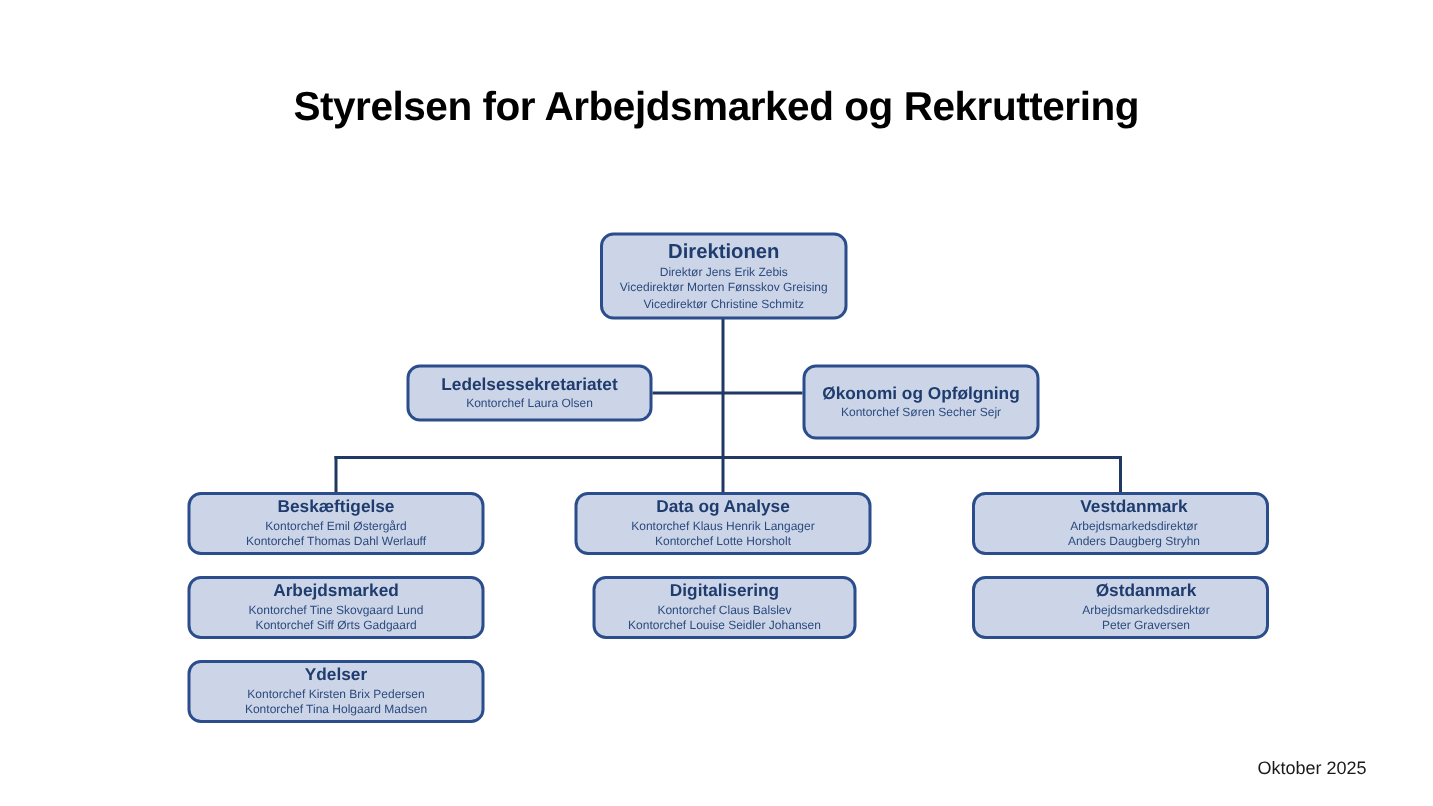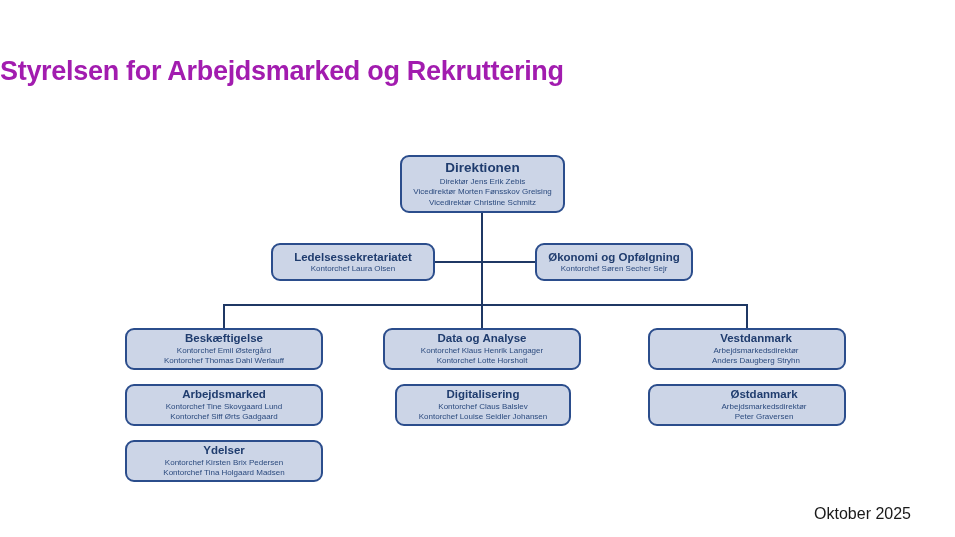--- a/index.html
+++ b/index.html
@@ -6,24 +6,24 @@
   .slide {
     position:relative;
     width:955px; height:537px;
     background:#ffffff;
     font-family:"Liberation Sans", sans-serif;
     overflow:hidden;
   }
   .slide-title {
     position:absolute;
     left:0; right:0; top:56px;
-    text-align:left;
+    text-align:center;
     font-size:27px;
     font-weight:bold;
-    color:#a21caf;
+    color:#000000;
     letter-spacing:-0.3px;
   }
   .box {
     position:absolute;
     box-sizing:border-box;
     background:#ccd5e7;
     border:2px solid #2b4d8c;
     border-radius:9px;
     display:flex;
     flex-direction:column;
@@ -47,21 +47,21 @@
     white-space:nowrap;
   }
   .connector {
     position:absolute;
     background:#1f3864;
   }
   .footer-date {
     position:absolute;
     right:44px;
     top:505px;
-    font-size:16px;
+    font-size:12px;
     color:#1a1a1a;
   }
 </style>
 </head>
 <body>
 
 <div class="slide">
 
   <div class="slide-title">Styrelsen for Arbejdsmarked og Rekruttering</div>
 
@@ -77,21 +77,21 @@
     <div class="box-member">Direktør Jens Erik Zebis</div>
     <div class="box-member">Vicedirektør Morten Fønsskov Greising</div>
     <div class="box-member">Vicedirektør Christine Schmitz</div>
   </div>
 
   <div class="box" style="left:271px; top:243px; width:164px; height:38px;">
     <div class="box-title">Ledelsessekretariatet</div>
     <div class="box-member">Kontorchef Laura Olsen</div>
   </div>
 
-  <div class="box" style="left:535px; top:243px; width:158px; height:38px;">
+  <div class="box" style="left:535px; top:243px; width:158px; height:50px;">
     <div class="box-title">Økonomi og Opfølgning</div>
     <div class="box-member">Kontorchef Søren Secher Sejr</div>
   </div>
 
   <div class="box" style="left:383px; top:328px; width:198px; height:42px;">
     <div class="box-title">Data og Analyse</div>
     <div class="box-member">Kontorchef Klaus Henrik Langager</div>
     <div class="box-member">Kontorchef Lotte Horsholt</div>
   </div>
 

